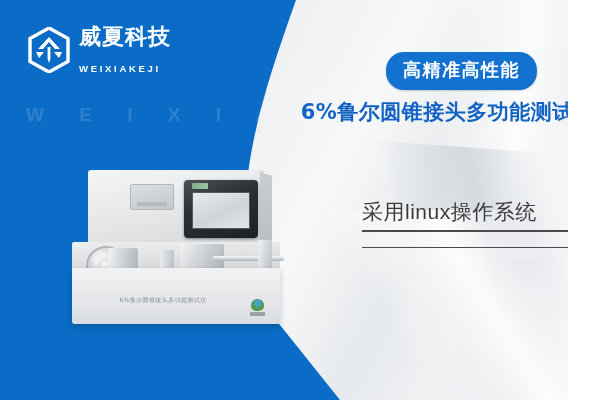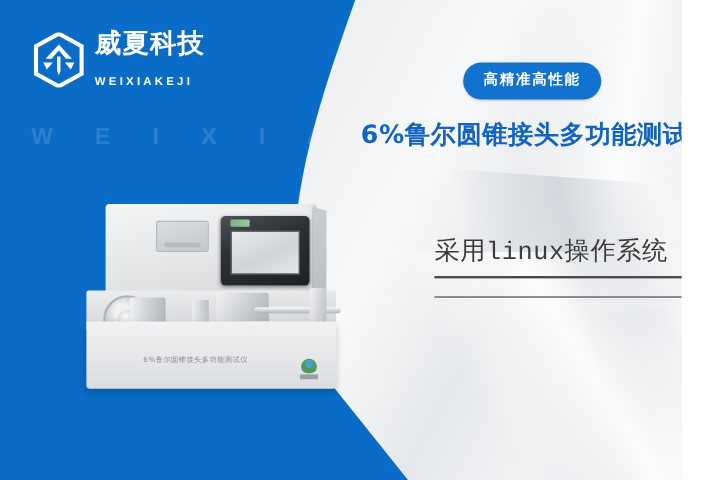--- a/index.html
+++ b/index.html
@@ -54,38 +54,38 @@
     color:rgba(255,255,255,.14);
     font-size:19px;font-weight:bold;letter-spacing:15px;white-space:nowrap;
     overflow:hidden;
   }
 
   
   .pill{
     position:absolute;left:386px;top:52px;
     padding:6px 17px 8px;border-radius:18px;
     background:#1372d0;
-    color:#ffffff;font-size:12px;font-weight:bold;letter-spacing:1.5px;
+    color:#ffffff;font-size:18px;font-weight:bold;letter-spacing:1.5px;
     font-family:"DejaVu Sans","Liberation Sans",sans-serif;
     box-shadow:0 1px 2px rgba(0,0,0,.18);
     white-space:nowrap;
   }
   .headline{
     position:absolute;left:300px;top:98px;width:296px;
     text-align:center;
     color:#1263c4;font-size:21px;font-weight:bold;letter-spacing:.5px;
     font-family:"DejaVu Sans","Liberation Sans",sans-serif;
     white-space:nowrap;
   }
 
   .features{position:absolute;left:362px;top:196px;width:208px;}
   .feature{padding:3px 0 7px;}
   .feature-text{
     color:#3b3b3d;font-size:21px;font-weight:normal;letter-spacing:.5px;
-    font-family:Liberation Mono, monospace;
+    font-family:Liberation Sans, sans-serif;
     white-space:nowrap;line-height:1.25;
   }
   .feature-rule{height:1.5px;background:#4a4a4c;margin-top:5px;}
 
   
   .product{position:absolute;left:62px;top:168px;width:230px;height:200px;}
   .p-console{
     position:absolute;left:26px;top:2px;width:176px;height:76px;
     background:linear-gradient(170deg,#f4f5f6 0%,#e3e5e7 58%,#d5d8da 100%);
     border-radius:3px 3px 0 0;

